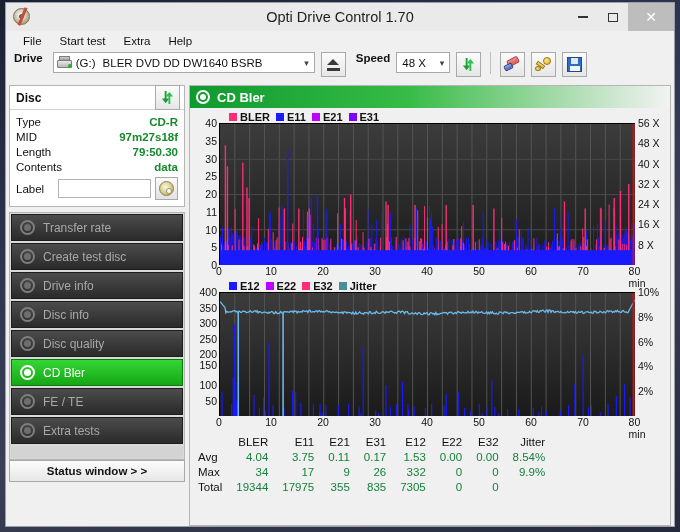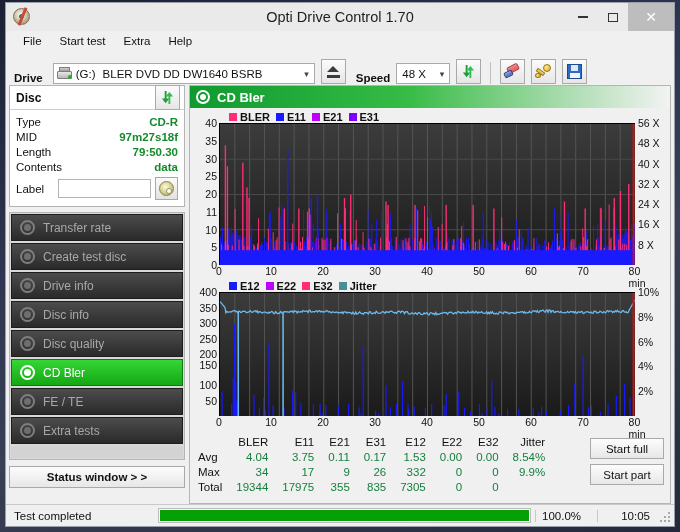--- a/index.html
+++ b/index.html
@@ -63,21 +63,21 @@
   .wc .x-b { font-size:14px; line-height:1; }
   
   #menubar {
     height:21px; background:#f0f0f0; display:flex; align-items:center;
     padding-left:8px; gap:0px; flex:none;
     border-bottom:1px solid #f0f0f0;
   }
   .menu-item { padding:2px 9px; font-size:11.5px; color:#111; }
   
   #drivebar {
-    height:32px; display:flex; align-items:flex-end; gap:6px;
+    height:32px; display:flex; align-items:flex-start; gap:6px;
     padding:0 8px; background:#f0f0f0; flex:none;
   }
   #drive-label { font-weight:bold; font-size:11.5px; color:#111; margin-right:4px; }
   #drive-select {
     width:262px; height:21px; background:#fff; border:1px solid #a9a9a9;
     display:flex; align-items:center; position:relative; padding-left:2px;
   }
   #drive-icon { width:17px;height:15px;position:relative;flex:none;margin-right:3px; }
   #drive-icon .body{position:absolute;left:1px;top:5px;width:15px;height:8px;
     background:linear-gradient(#e8e8e8,#b8b8b8);border:1px solid #7d7d7d;border-radius:1px;}
@@ -174,21 +174,21 @@
   }
   .nav-ic { width:15px;height:15px;position:relative;flex:none; }
   .nav-ic .ring{position:absolute;inset:0;border-radius:50%;
     border:2px solid #7e7e7e;}
   .nav-ic .ring2{position:absolute;left:4px;top:4px;width:7px;height:7px;border-radius:50%;
     background:#6e6e6e;}
   .nav-btn.active .nav-ic .ring{border-color:#ffffff;}
   .nav-btn.active .nav-ic .ring2{background:#ffffff;}
   #navlist .filler { height:12px; background:#d3d3d3; border:none; }
   #status-btn {
-    margin-top:6px; height:22px; background:linear-gradient(#fcfcfc,#e7e7e7);
+    height:22px; background:linear-gradient(#fcfcfc,#e7e7e7);
     border:1px solid #a9a9a9; display:flex; align-items:center; justify-content:center;
     font-size:11.5px; color:#111; font-weight:bold;
   }
   
   #rightcol {
     flex:1; margin-left:4px; margin-top:1px; display:flex; flex-direction:column;
     border:1px solid #b5b5b5; background:#f0f0f0; min-width:0;
   }
   #panel-head {
     height:22px; background:linear-gradient(90deg,#0f9a2f 0%,#36bb45 45%,#a9dcae 78%,#f3f3f3 100%);
@@ -708,37 +708,17 @@
               <td class="v">17975</td>
               <td class="v">355</td>
               <td class="v">835</td>
               <td class="v">7305</td>
               <td class="v">0</td>
               <td class="v">0</td>
               <td class="v"></td>
             </tr>
           </tbody>
         </table>
-        <div id="start-btns">
-          <div class="start-btn">Start full</div>
-          <div class="start-btn">Start part</div>
-        </div>
       </div>
     </div>
   </div>
 
-  <div id="statusbar">
-    <span id="status-text">Test completed</span>
-    <div id="progress-outer">
-      <div id="progress-fill" style="width: calc(100% - 2px);"></div>
-    </div>
-    <span id="progress-pct">100.0%</span>
-    <span id="elapsed">10:05</span>
-    <span id="grip">
-        <i style="right: 0px; bottom: 0px;"></i>
-        <i style="right: 4px; bottom: 0px;"></i>
-        <i style="right: 8px; bottom: 0px;"></i>
-        <i style="right: 0px; bottom: 4px;"></i>
-        <i style="right: 4px; bottom: 4px;"></i>
-        <i style="right: 0px; bottom: 8px;"></i>
-      </span>
-  </div>
 </div>
 
 </body></html>

